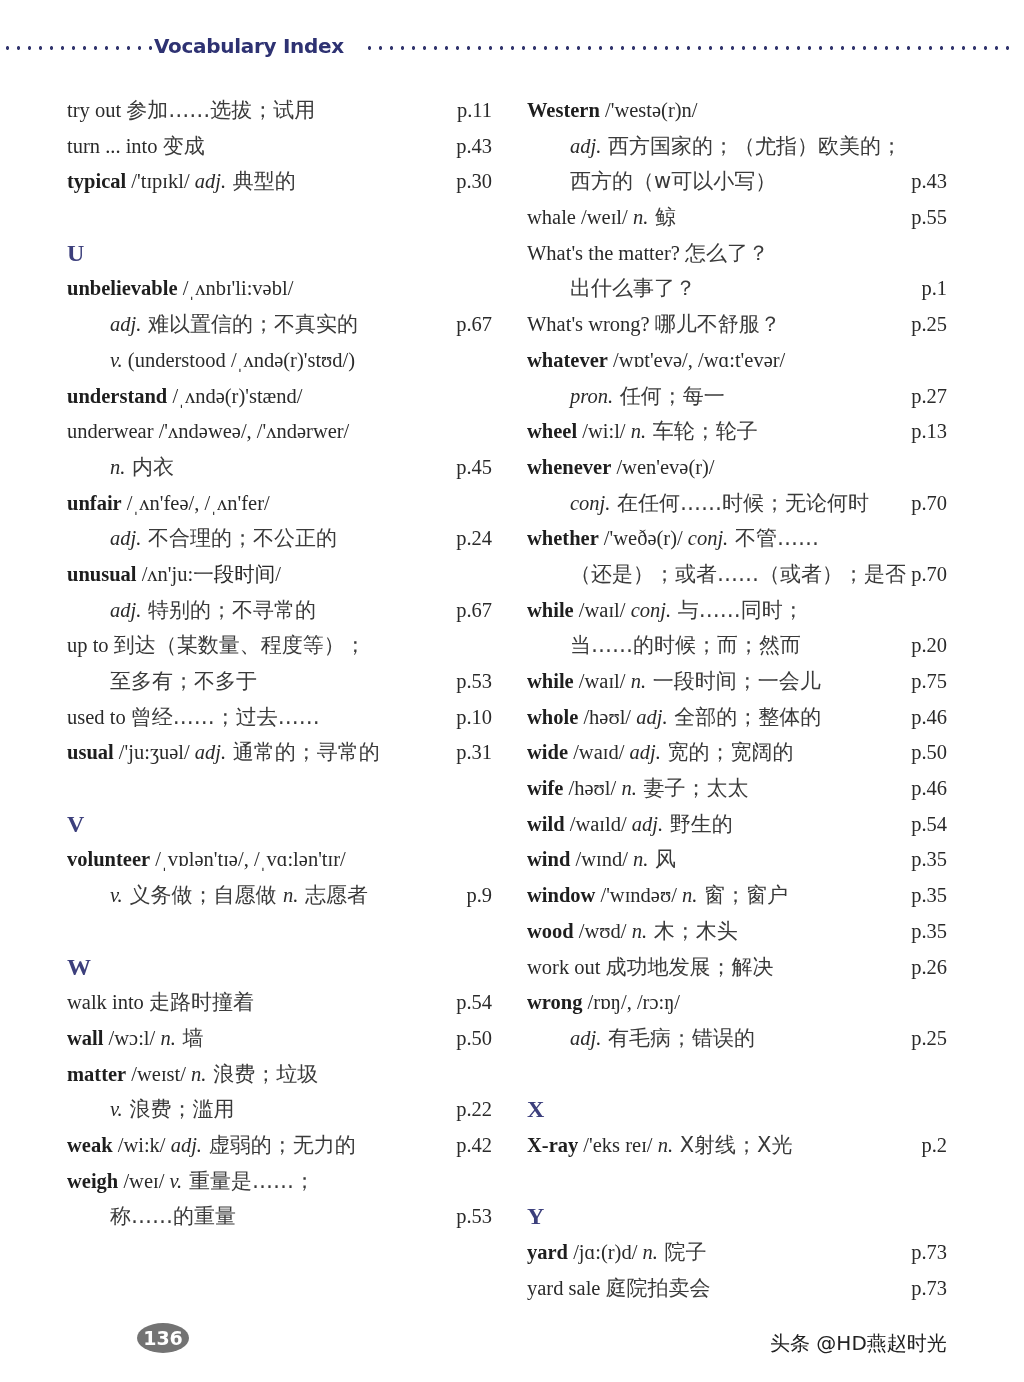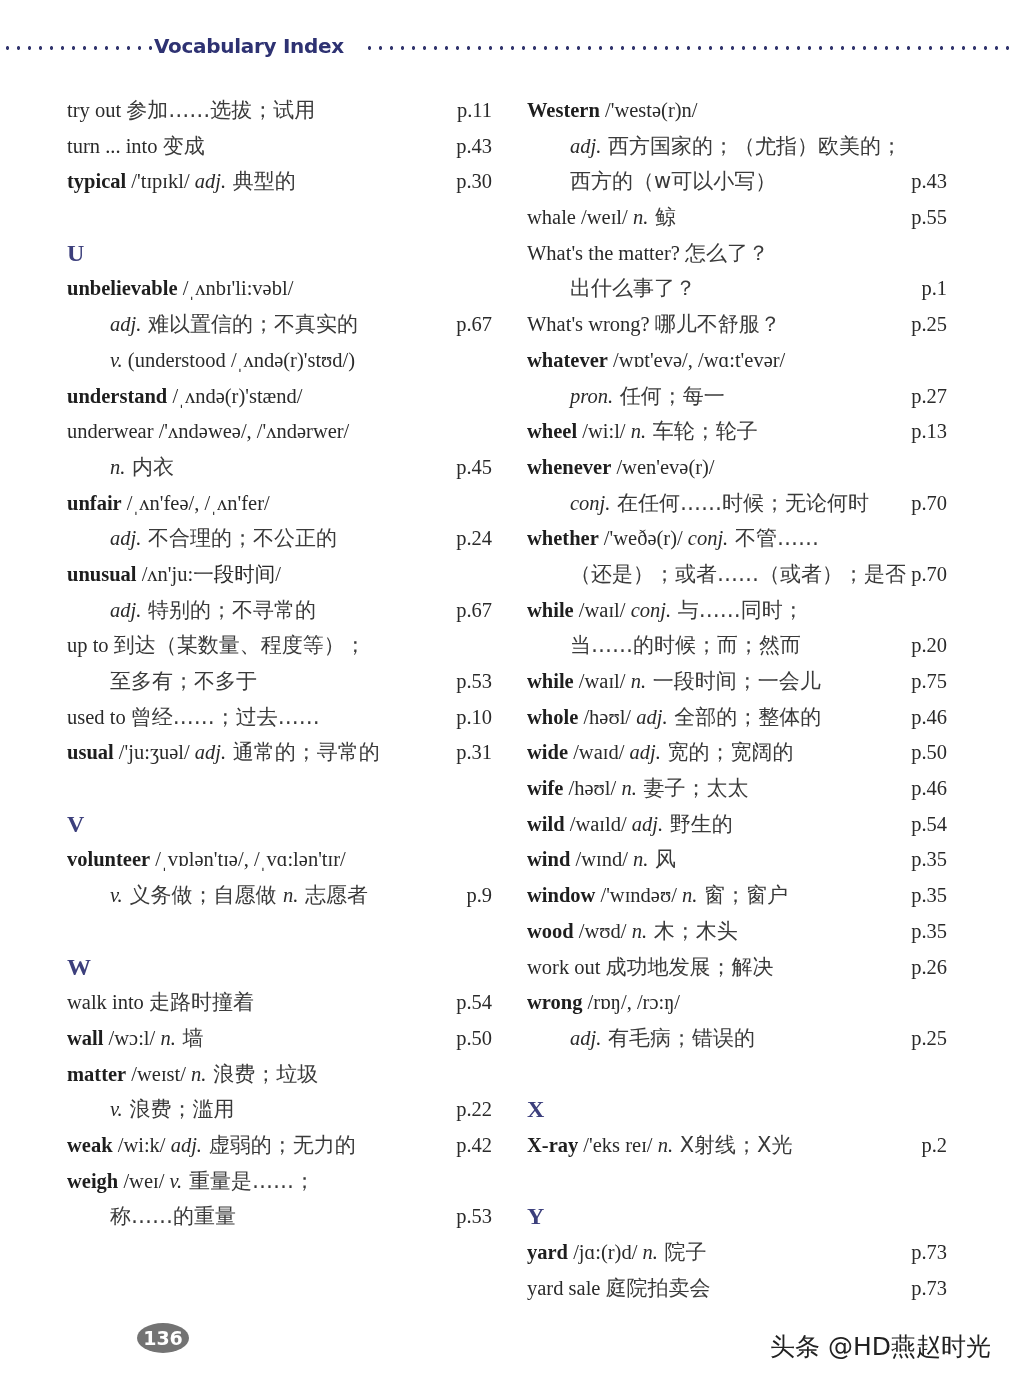--- a/index.html
+++ b/index.html
@@ -23,21 +23,21 @@
   .line .pg { position: absolute; right: 0; top: 0; }
   .head-word { font-weight: bold; color: #1e1e1e; }
   .pos { font-style: italic; }
   .zh { font-family: "DejaVu Sans", sans-serif; font-size: 21px; color: #3a3a3a; }
   .letter { height: 35.7px; line-height: 35.7px; font-weight: bold; font-size: 24px; color: #3c3f7c; }
   .gap { height: 35.7px; }
   .badge { position: absolute; left: 137px; top: 1323px; width: 52px; height: 30px; border-radius: 50%;
     background: #737373; color: #ffffff; font-family: "DejaVu Sans", sans-serif; font-weight: bold;
     font-size: 19px; line-height: 30px; text-align: center; }
   .watermark { position: absolute; left: 770px; top: 1330px; font-family: "DejaVu Sans", sans-serif;
-    font-size: 25px; color: #222; }
+    font-size: 20px; color: #222; }
 </style>
 </head>
 <body>
 
 <div class="header">
   <div class="dots left"></div>
   <div class="title">Vocabulary Index</div>
   <div class="dots right"></div>
 </div>
 

